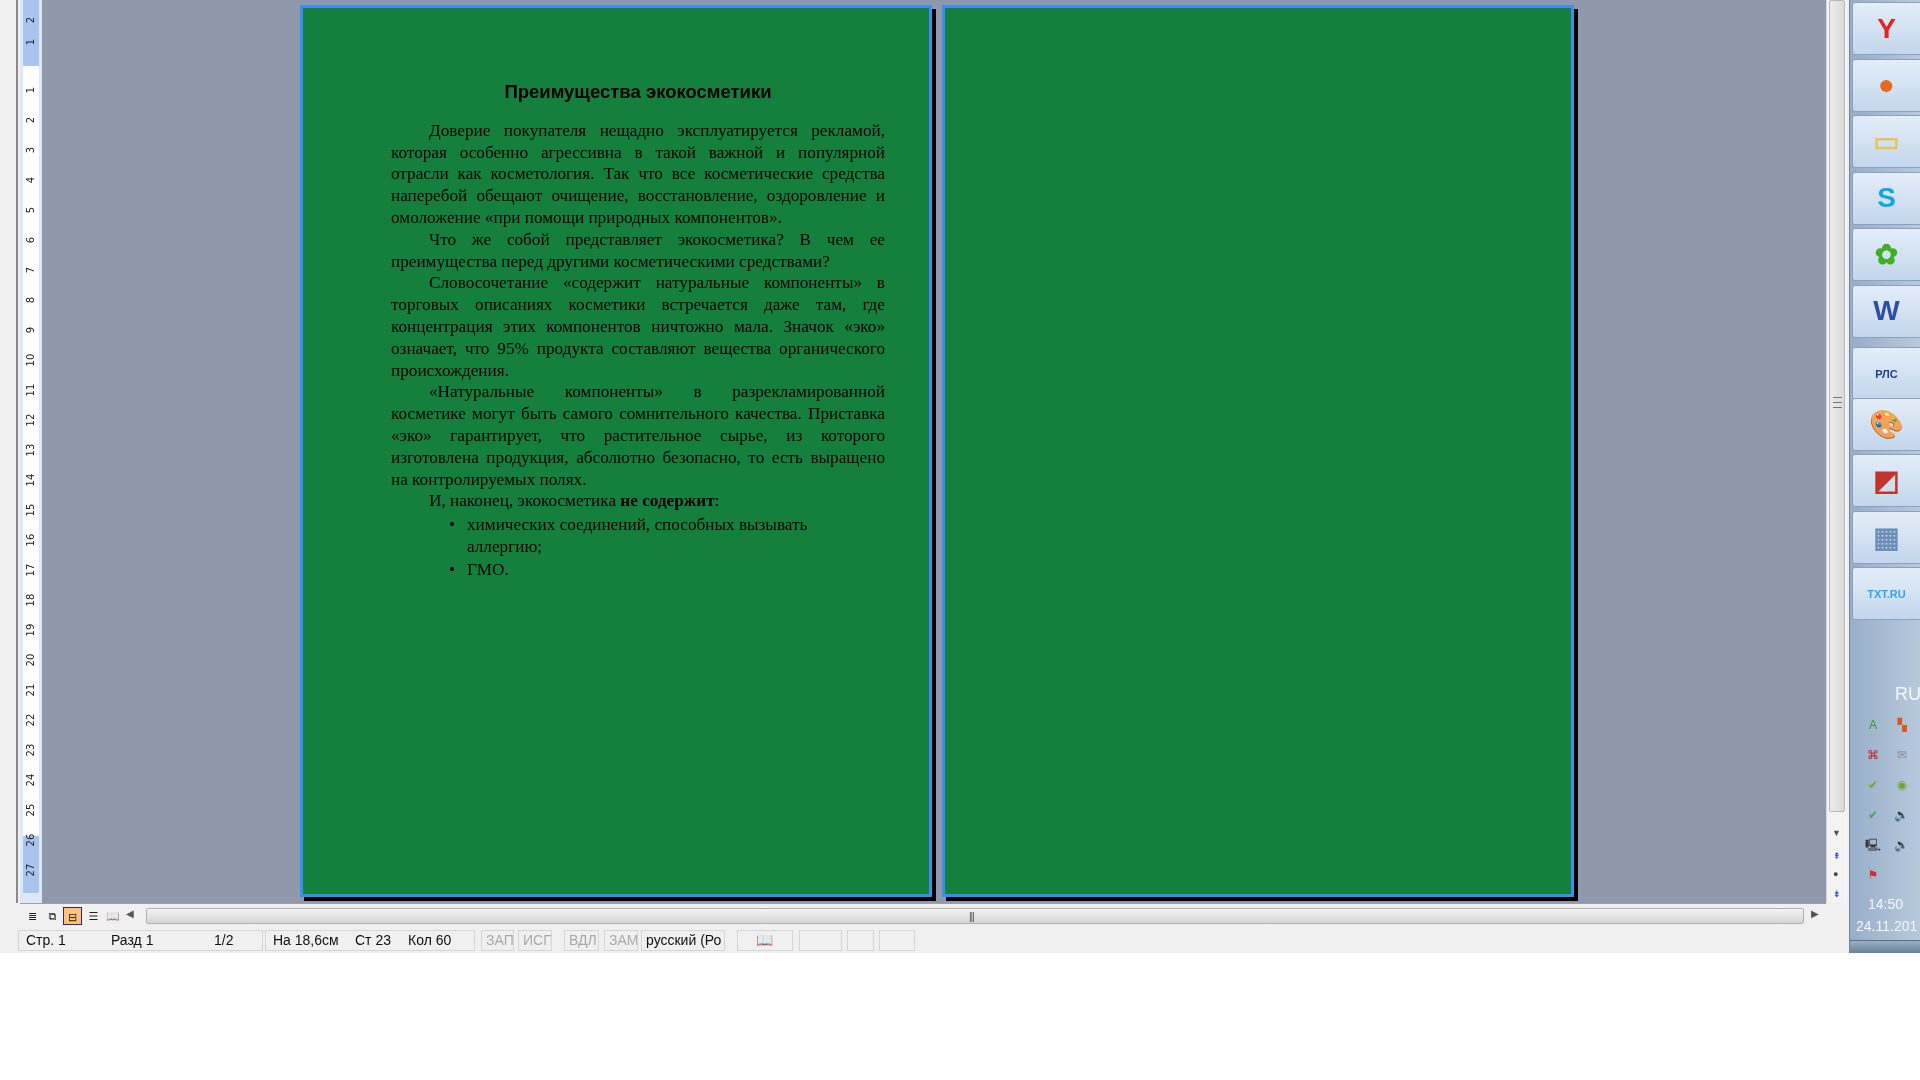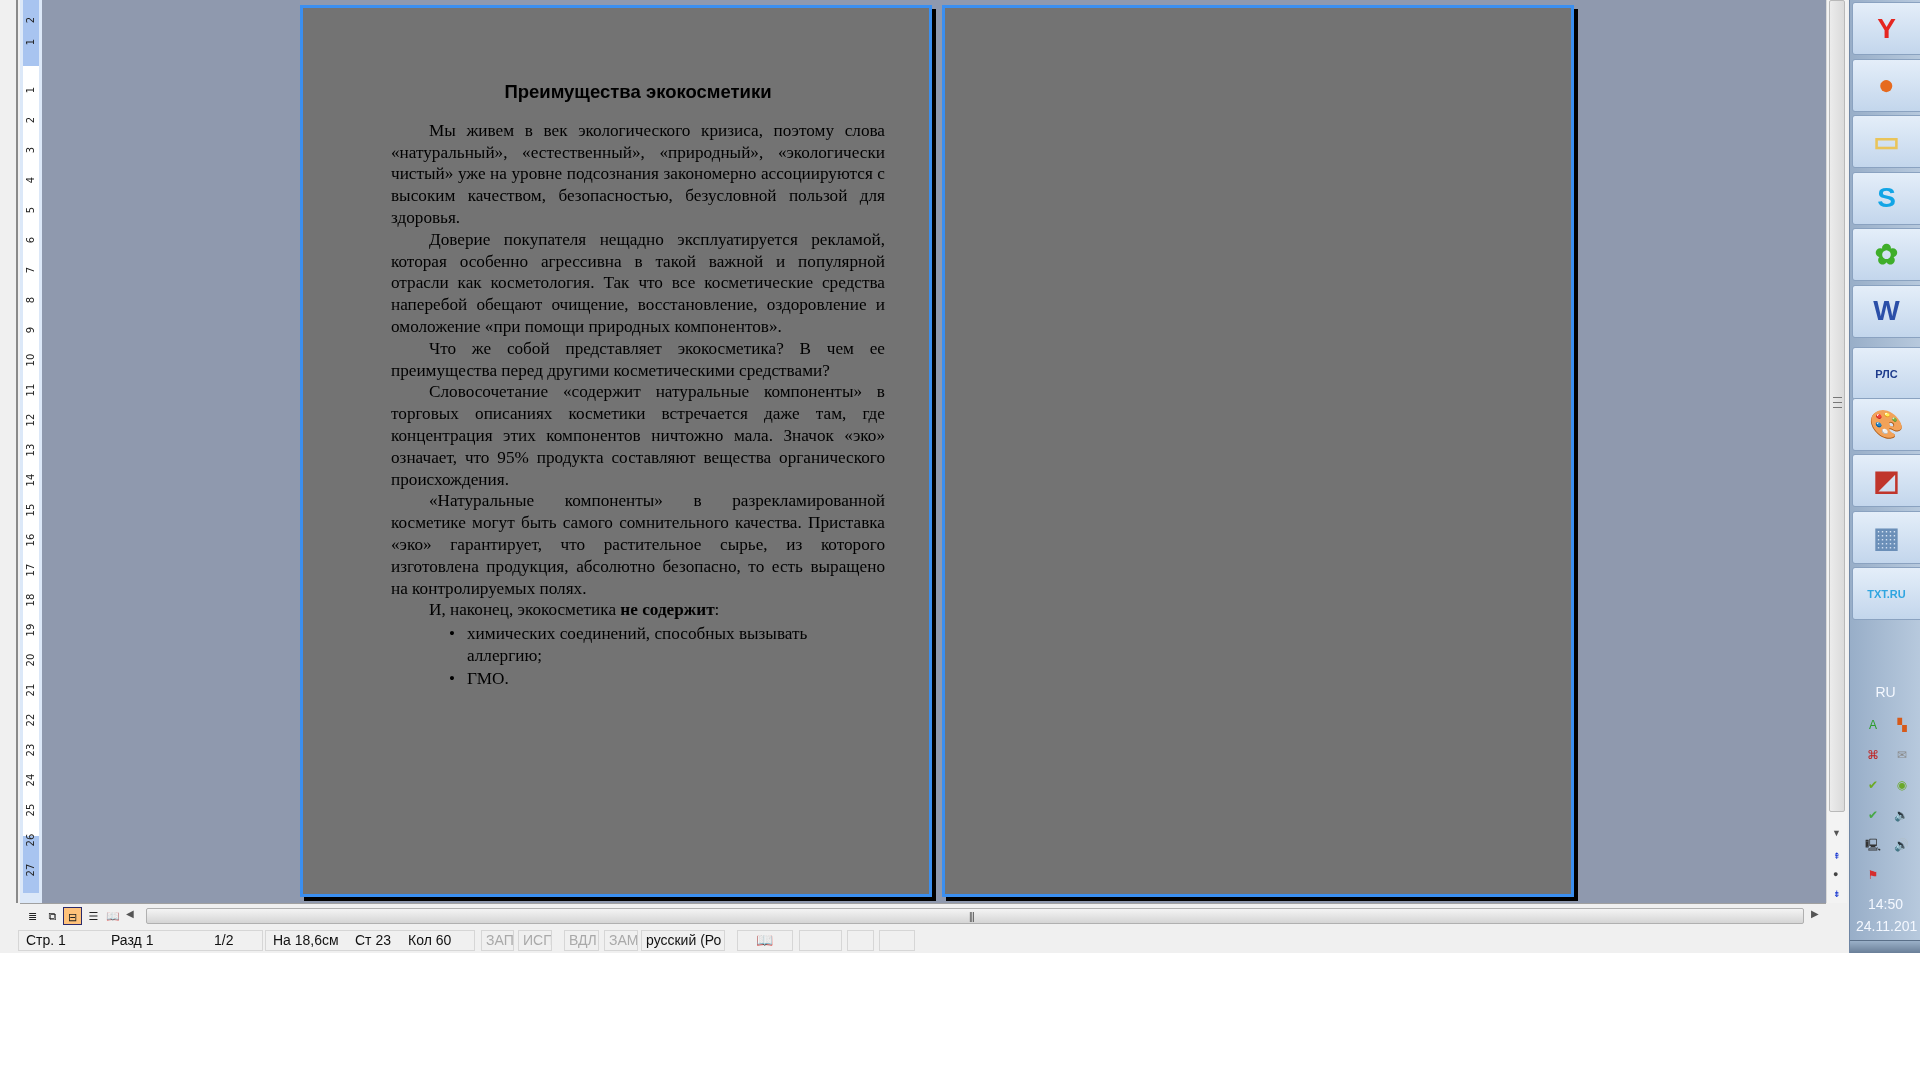--- a/index.html
+++ b/index.html
@@ -12,21 +12,21 @@
   
   #v-ruler { position: absolute; left: 20px; top: 0; width: 22px; height: 903px; background: #dce8f8; }
   #v-ruler .track { position: absolute; left: 3px; top: 0; width: 16px; height: 893px; background: #ffffff; }
   #v-ruler .margin-top { position: absolute; left: 3px; top: 0; width: 16px; height: 66px; background: #a8c4f0; }
   #v-ruler .margin-bottom { position: absolute; left: 3px; top: 836px; width: 16px; height: 57px; background: #a8c4f0; }
   #v-ruler .labels { position: absolute; left: 3px; top: 0; width: 16px; height: 893px; }
   #v-ruler .lbl { position: absolute; left: 0; width: 16px; font-size: 10px; color: #222; text-align: center; transform: rotate(-90deg); line-height: 16px; font-family: "DejaVu Sans", sans-serif; }
 
   
   #doc-area { position: absolute; left: 42px; top: 0; width: 1784px; height: 903px; background: #8f99ae; overflow: hidden; }
-  .page { position: absolute; top: 5px; width: 632px; height: 892px; background: #737373; border: 3px solid #3b8ff0; box-shadow: 4px 4px 0 #000; }
+  .page { position: absolute; top: 5px; width: 632px; height: 892px; background: #15803d; border: 3px solid #3b8ff0; box-shadow: 4px 4px 0 #000; }
   #page-1 { left: 258px; }
   #page-2 { left: 900px; }
 
   .page-content { position: absolute; left: 88px; top: 73px; width: 494px; font-family: "Liberation Serif", serif; font-size: 17.2px; line-height: 21.8px; color: #000; }
   .doc-title { font-family: "Liberation Sans", sans-serif; font-weight: bold; font-size: 18.5px; text-align: center; margin-bottom: 17px; margin-left: 0; }
   .para { text-align: justify; text-indent: 38px; }
   .para-last { text-indent: 38px; text-align: left; }
   .para-last b { font-weight: bold; }
   ul.bullets { list-style: none; margin-left: 38px; margin-top: 2px; }
   ul.bullets li { position: relative; padding-left: 38px; margin-bottom: 1px; text-align: left; }
@@ -55,21 +55,21 @@
   
   #status-bar { position: absolute; left: 18px; top: 928px; width: 1831px; height: 25px; background: #f0f0f0; }
   .sb-cell { position: absolute; top: 2px; height: 21px; border: 1px solid #d6d6d6; font-size: 14px; line-height: 19px; padding-left: 7px; color: #111; white-space: nowrap; overflow: hidden; }
   .sb-cell.dim { color: #a9a9a9; padding-left: 4px; }
   .sb-inner { position: absolute; top: 0; }
 
   
   #taskbar { position: absolute; left: 1849px; top: 0; width: 71px; height: 953px; background: linear-gradient(to right, #98aec8, #b7c9dd); border-left: 1px solid #6f86a4; }
   .tb-btn { position: absolute; left: 2px; width: 69px; height: 53px; background: linear-gradient(to bottom, #e4eef9, #c3d6ec); border: 1px solid #8aa2c0; border-radius: 3px 0 0 3px; display: flex; align-items: center; justify-content: center; }
   .tb-icon { width: 38px; height: 38px; display: flex; align-items: center; justify-content: center; font-weight: bold; }
-  #tray-lang { position: absolute; left: 0; top: 684px; width: 71px; text-align: center; font-size: 14px; color: #f4f8ff; }
+  #tray-lang { position: absolute; left: 0; top: 684px; width: 71px; text-align: right; font-size: 18px; color: #f4f8ff; }
   .tray-icon { position: absolute; width: 20px; height: 20px; border-radius: 3px; font-size: 12px; text-align: center; line-height: 20px; }
   #clock-time { position: absolute; left: 0; top: 896px; width: 71px; text-align: center; font-size: 14px; color: #f4f8ff; }
   #clock-date { position: absolute; left: 6px; top: 918px; width: 80px; font-size: 14px; color: #f4f8ff; white-space: nowrap; }
   #show-desktop { position: absolute; left: 0; top: 940px; width: 71px; height: 13px; background: linear-gradient(#9ab0c8, #6a7f98); border-top: 1px solid #5a6f88; }
 </style>
 </head>
 <body>
 
 <div id="app">
   <div id="left-strip"></div>
@@ -108,21 +108,20 @@
         <div class="lbl" style="top: 802px;">25</div>
         <div class="lbl" style="top: 832px;">26</div>
         <div class="lbl" style="top: 862px;">27</div>
       </div>
   </div>
 
   <div id="doc-area">
     <div class="page" id="page-1">
       <div class="page-content">
         <div class="doc-title">Преимущества экокосметики</div>
-        <p class="para">Мы живем в век экологического кризиса, поэтому слова «натуральный», «естественный», «природный», «экологически чистый» уже на уровне подсознания закономерно ассоциируются с высоким качеством, безопасностью, безусловной пользой для здоровья.</p>
         <p class="para">Доверие покупателя нещадно эксплуатируется рекламой, которая особенно агрессивна в такой важной и популярной отрасли как косметология. Так что все косметические средства наперебой обещают очищение, восстановление, оздоровление и омоложение «при помощи природных компонентов».</p>
         <p class="para">Что же собой представляет экокосметика? В чем ее преимущества перед другими косметическими средствами?</p>
         <p class="para">Словосочетание «содержит натуральные компоненты» в торговых описаниях косметики встречается даже там, где концентрация этих компонентов ничтожно мала. Значок «эко» означает, что 95% продукта составляют вещества органического происхождения.</p>
         <p class="para">«Натуральные компоненты» в разрекламированной косметике могут быть самого сомнительного качества. Приставка «эко» гарантирует, что растительное сырье, из которого изготовлена продукция, абсолютно безопасно, то есть выращено на контролируемых полях.</p>
         <p class="para-last"><span>И, наконец, экокосметика </span><b>не содержит</b><span>:</span></p>
         <ul class="bullets">
           <li>химических соединений, способных вызывать аллергию;</li>
           <li>ГМО.</li>
         </ul>
       </div>

